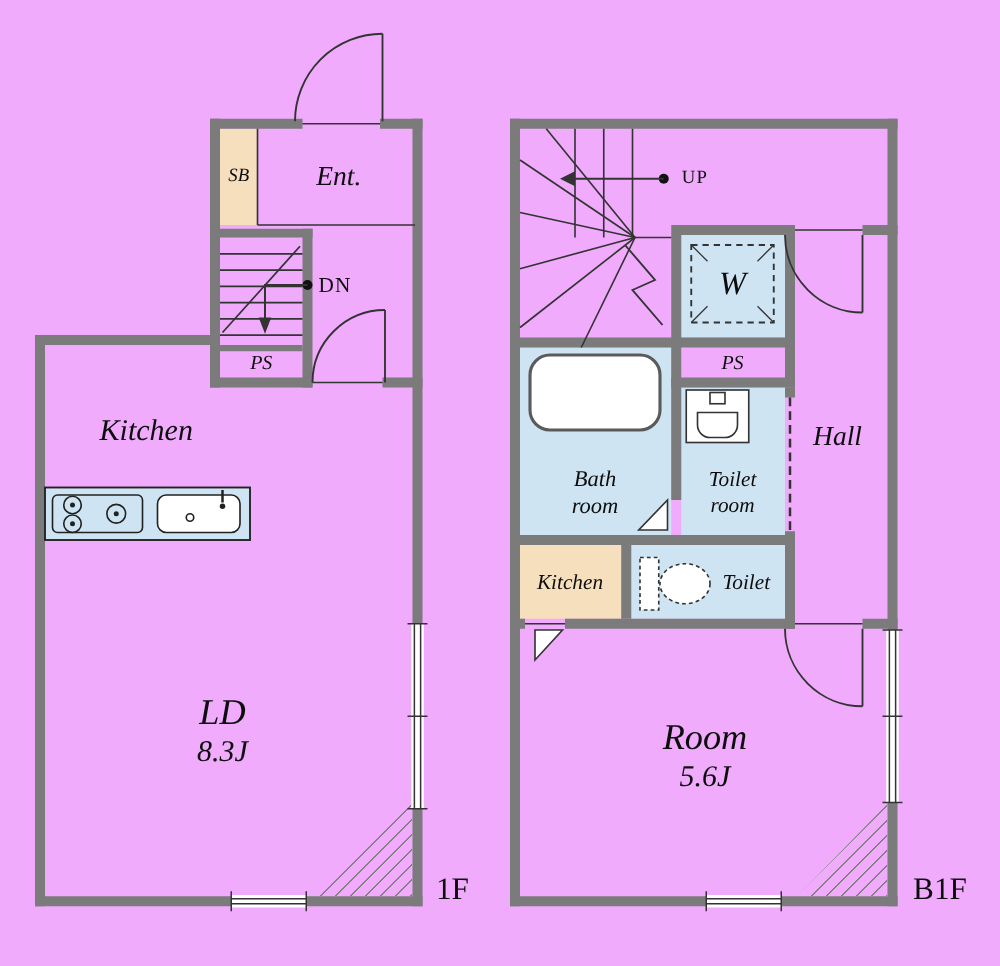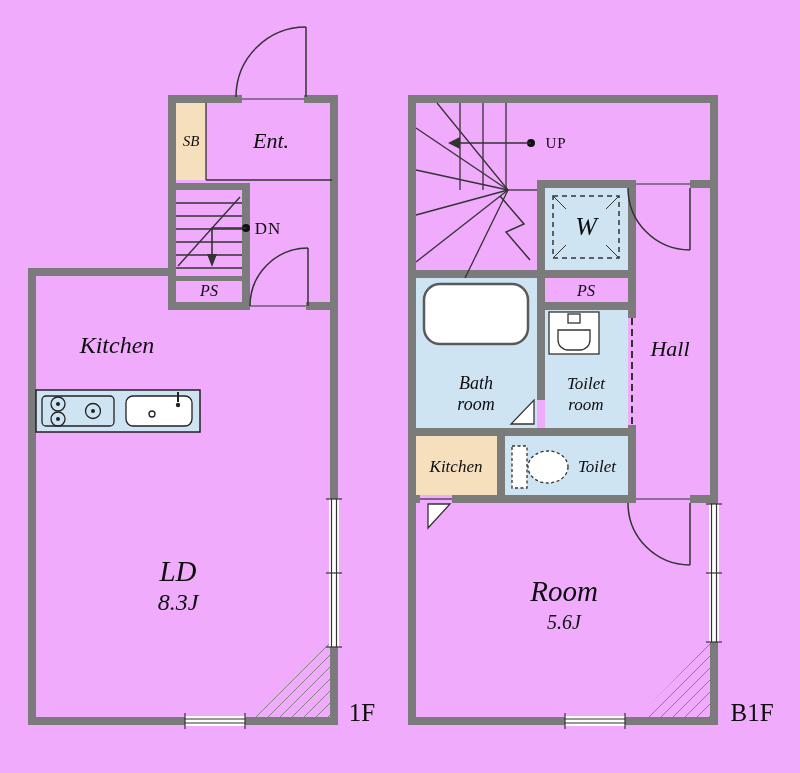--- a/index.html
+++ b/index.html
@@ -226,16 +226,16 @@
   <div class="lbl" style="left:586px;top:227px;font-size:26px">W</div>
   <div class="lbl" style="left:586px;top:291px;font-size:16px">PS</div>
   <div class="lbl" style="left:476px;top:383px;font-size:18px">Bath</div>
   <div class="lbl" style="left:476px;top:404px;font-size:18px">room</div>
   <div class="lbl" style="left:586px;top:383px;font-size:17px">Toilet</div>
   <div class="lbl" style="left:586px;top:404px;font-size:17px">room</div>
   <div class="lbl" style="left:670px;top:349px;font-size:22px">Hall</div>
   <div class="lbl" style="left:456px;top:466px;font-size:17px">Kitchen</div>
   <div class="lbl" style="left:597px;top:466px;font-size:17px">Toilet</div>
   <div class="lbl" style="left:564px;top:591px;font-size:29px">Room</div>
-  <div class="lbl" style="left:564px;top:622px;font-size:20px">5.6J</div>
+  <div class="lbl" style="left:564px;top:622px;font-size:24px">5.6J</div>
   <div class="lbl upright" style="left:752px;top:712px;font-size:25px">B1F</div>
 
 </div>
 
 </body></html>

